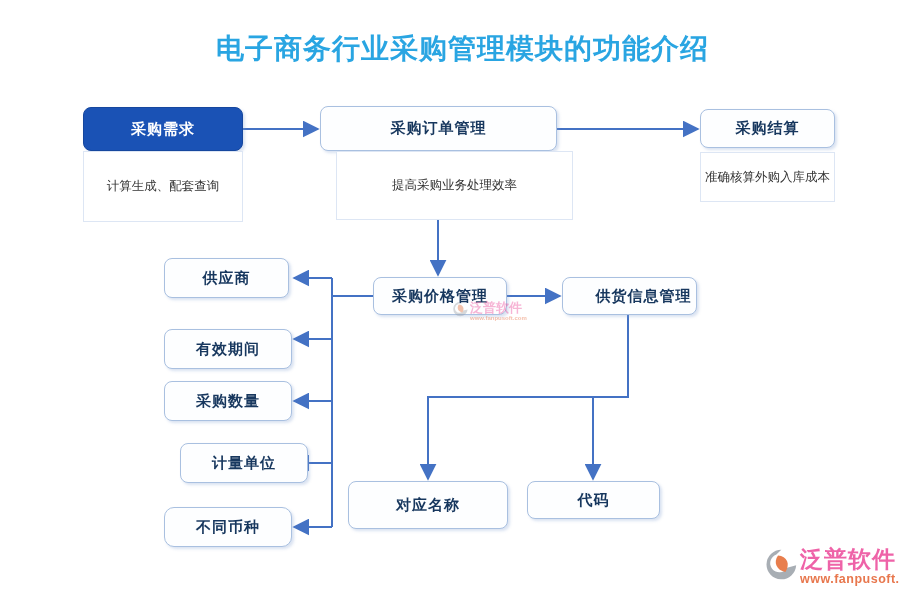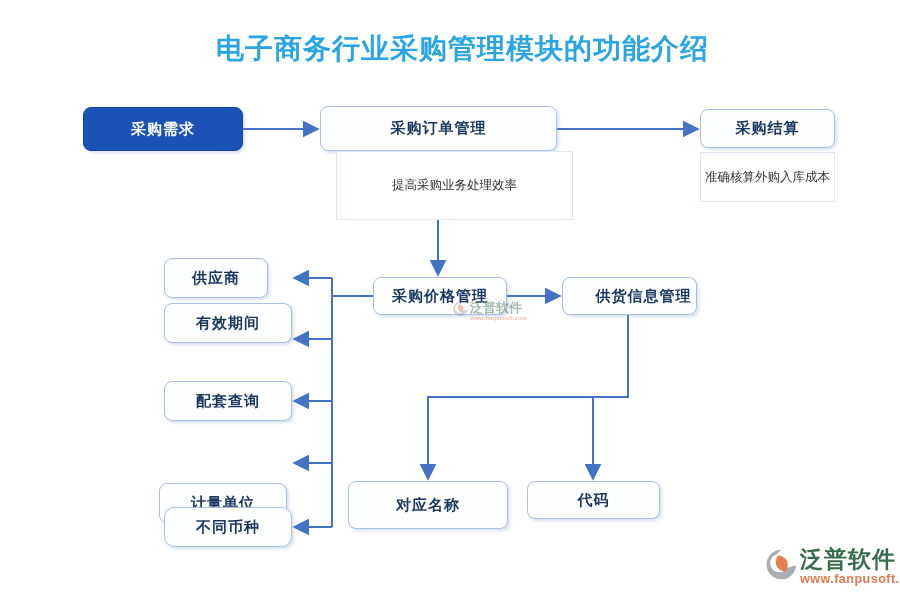--- a/index.html
+++ b/index.html
@@ -29,21 +29,21 @@
     background: #1a52b5; border-color: #16479e; color: #ffffff; font-size: 15px;
   }
   .desc {
     position: absolute; display: flex; align-items: center; justify-content: center;
     background: #ffffff; border: 1px solid #dde6f4;
     color: #333333; font-size: 12.5px; text-align: center;
   }
 
   .wm { position: absolute; display: flex; align-items: flex-start; }
   .wm .wm-col { display: flex; flex-direction: column; line-height: 1; }
-  .wm-brand { color: #14532d; font-weight: bold; }
+  .wm-brand { color: #ec4899; font-weight: bold; }
   .wm-url { font-weight: bold; color: #e4602f; }
 
   .wm-big { left: 764px; top: 548px; opacity: 0.85; }
   .wm-big .wm-brand { font-size: 23px; letter-spacing: 1px; }
   .wm-big .wm-url { font-size: 12.5px; margin-top: 2px; letter-spacing: 0.5px; }
   .wm-big svg { width: 33px; height: 33px; margin-right: 3px; }
 
   .wm-mini { left: 452px; top: 301px; opacity: 0.40; }
   .wm-mini .wm-brand { font-size: 13px; }
   .wm-mini .wm-url { font-size: 6px; margin-top: 1px; }
@@ -82,34 +82,35 @@
 
       <path d="M507,296 L560,296" marker-end="url(#arr)"></path>
 
       <path d="M628,315 L628,397 L428,397 L428,479" marker-end="url(#arr)"></path>
 
       <path d="M593,397 L593,479" marker-end="url(#arr)"></path>
     </g>
   </svg>
 
   <div class="node primary" style="left:83px; top:107px; width:160px; height:44px;text-align:right;">采购需求</div>
+  <div class="desc" style="left:83px; top:151px; width:160px; height:71px;">计算生成、配套查询</div>
 
   <div class="node" style="left:320px; top:106px; width:237px; height:45px;">采购订单管理</div>
   <div class="desc" style="left:320px; top:151px; width:237px; height:69px;margin-left:16px;">提高采购业务处理效率</div>
 
   <div class="node" style="left:700px; top:109px; width:135px; height:39px;">采购结算</div>
   <div class="desc" style="left:700px; top:152px; width:135px; height:50px;">准确核算外购入库成本</div>
 
   <div class="node" style="left:373px; top:277px; width:134px; height:38px;">采购价格管理</div>
   <div class="node" style="left:562px; top:277px; width:135px; height:38px;padding-left:28px;">供货信息管理</div>
 
-  <div class="node" style="left:164px; top:258px; width:104px; height:40px;">供应商</div>
-  <div class="node" style="left:164px; top:303px; width:128px; height:40px;">有效期间</div>
-  <div class="node" style="left:164px; top:381px; width:128px; height:40px;">配套查询</div>
-  <div class="node" style="left:159px; top:443px; width:128px; height:40px;margin-top:40px;">计量单位</div>
+  <div class="node" style="left:164px; top:258px; width:125px; height:40px;">供应商</div>
+  <div class="node" style="left:164px; top:329px; width:128px; height:40px;">有效期间</div>
+  <div class="node" style="left:164px; top:381px; width:128px; height:40px;">采购数量</div>
+  <div class="node" style="left:180px; top:443px; width:128px; height:40px;">计量单位</div>
   <div class="node" style="left:164px; top:507px; width:128px; height:40px;border-radius:10px;">不同币种</div>
 
   <div class="node" style="left:348px; top:481px; width:160px; height:48px;">对应名称</div>
   <div class="node" style="left:527px; top:481px; width:133px; height:38px;">代码</div>
 
   <div class="wm wm-mini">
     <svg viewBox="0 0 40 40">
       <path d="M21 2 A18 18 0 1 0 39 21 L28 24 A11 11 0 1 1 15 8 Z" fill="#9aa0a8"></path>
       <path d="M17 9 C28 10 32 19 26 29 C15 27 11 17 17 9 Z" fill="#e4682f"></path>
     </svg>

